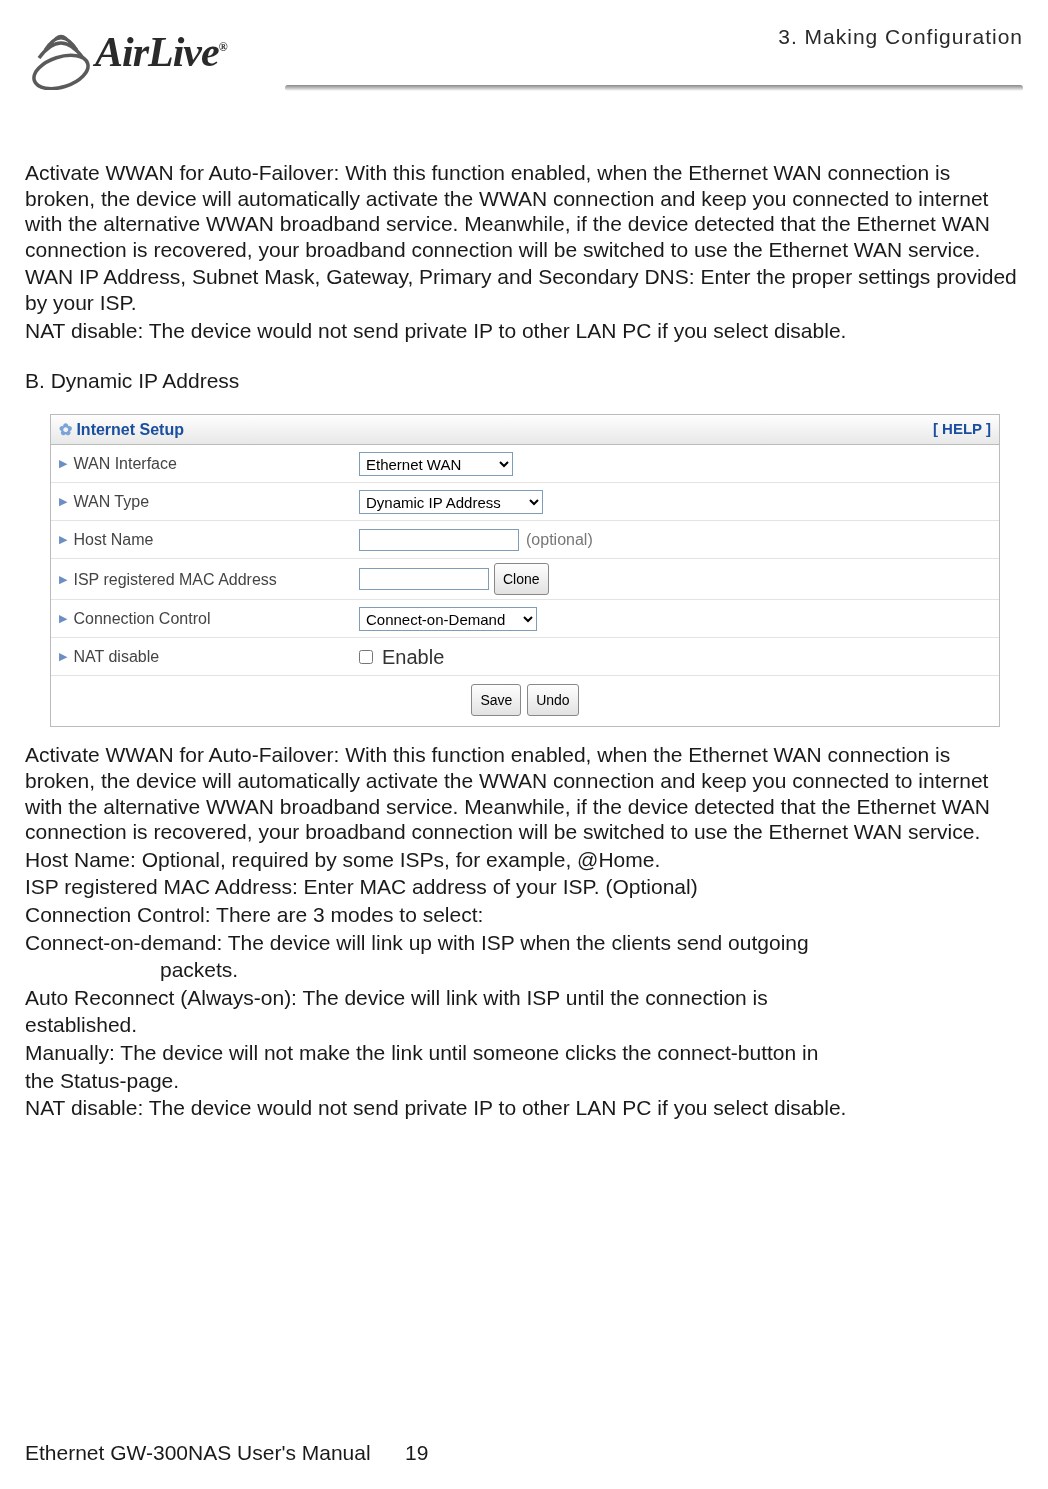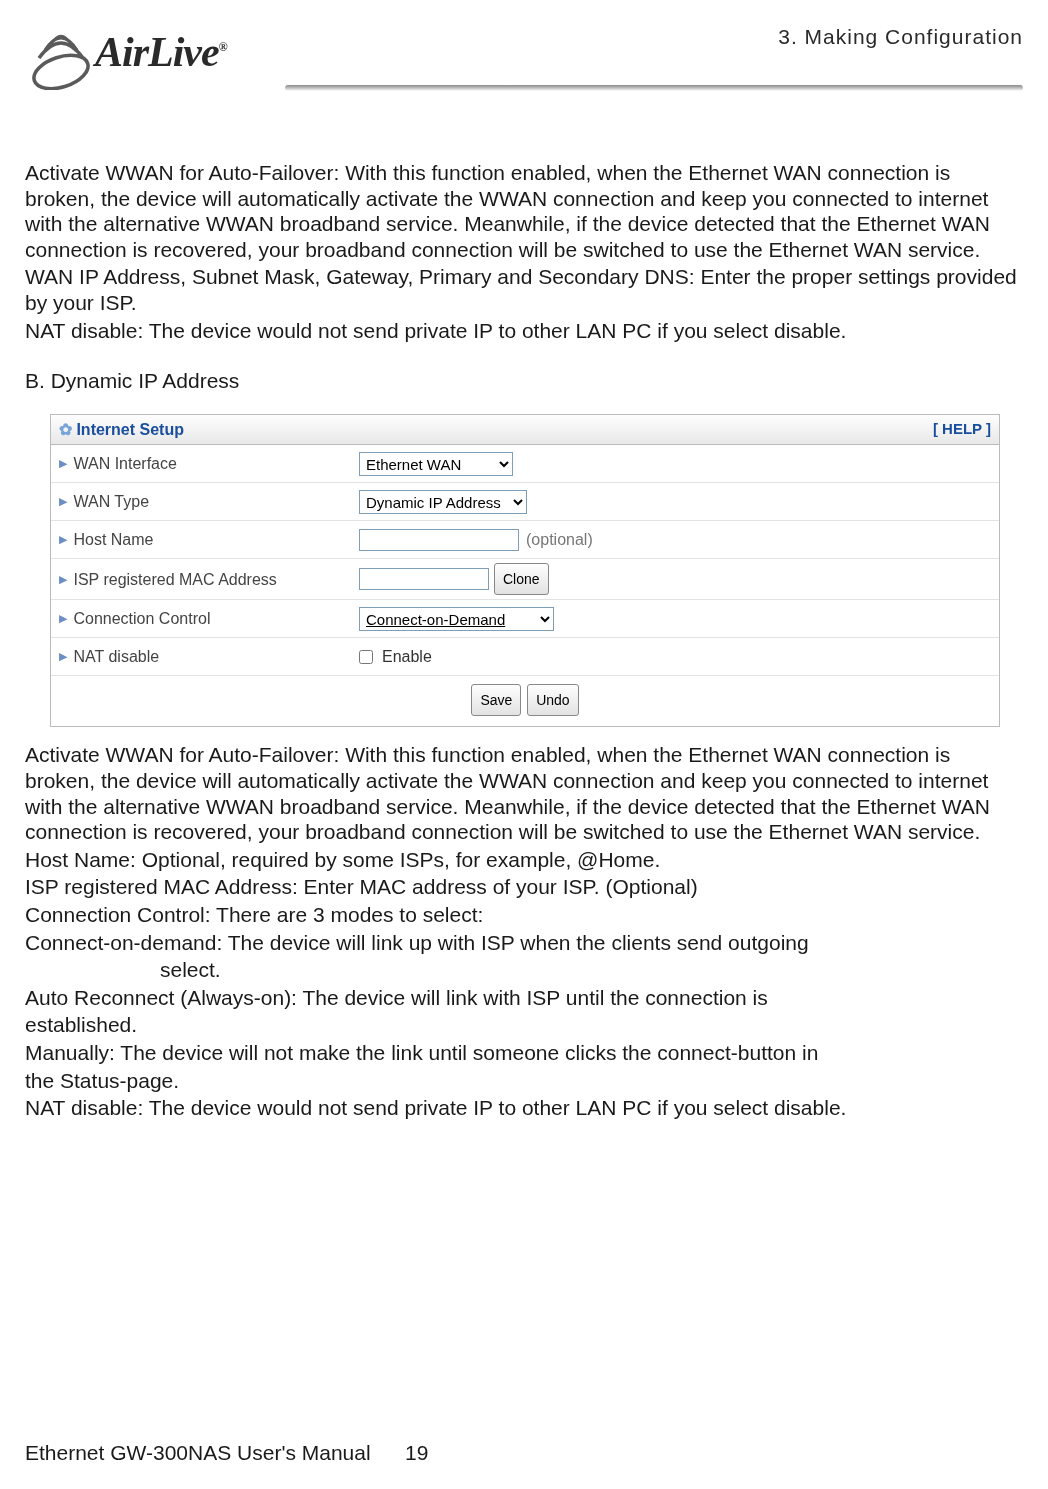--- a/index.html
+++ b/index.html
@@ -136,22 +136,22 @@
       font-size: 16px;
     }
     select.ui-select {
       font-size: 15px;
       padding: 2px 2px;
       border: 1px solid #7e9db9;
       background: #fff;
       height: 24px;
     }
     .ui-select.sel-wan { width: 154px; }
-    .ui-select.sel-type { width: 168px; }
-    .ui-select.sel-conn { width: 195px; text-decoration: underline; }
+    .ui-select.sel-type { width: 184px; }
+    .ui-select.sel-conn { width: 178px; }
     input.ui-text {
       font-size: 15px;
       padding: 2px 4px;
       border: 1px solid #7e9db9;
       background: #fff;
       height: 22px;
     }
     .txt-host { width: 160px; }
     .txt-mac { width: 130px; }
     .optional {
@@ -167,21 +167,21 @@
       background: linear-gradient(to bottom, #fefefe, #e2e2e2);
       cursor: pointer;
       height: 32px;
     }
     .checkbox {
       width: 14px;
       height: 14px;
       margin: 0;
     }
     .enable-label {
-      font-size: 16px;
+      font-size: 20px;
       color: #333;
       margin-left: 4px;
     }
     .panel-footer {
       text-align: center;
       padding: 8px 0 10px 0;
     }
     .footer-area {
       position: absolute;
       bottom: 24px;
@@ -308,21 +308,21 @@
         <button class="btn">Undo</button>
       </div>
     </div>
   </div>
 
   <div class="para">Activate WWAN for Auto-Failover: With this function enabled, when the Ethernet WAN connection is broken, the device will automatically activate the WWAN connection and keep you connected to internet with the alternative WWAN broadband service. Meanwhile, if the device detected that the Ethernet WAN connection is recovered, your broadband connection will be switched to use the Ethernet WAN service.</div>
   <div class="para">Host Name: Optional, required by some ISPs, for example, @Home.</div>
   <div class="para">ISP registered MAC Address: Enter MAC address of your ISP. (Optional)</div>
   <div class="para">Connection Control: There are 3 modes to select:</div>
   <div class="para">Connect-on-demand: The device will link up with ISP when the clients send outgoing</div>
-  <div class="para indent-line">select.</div>
+  <div class="para indent-line">packets.</div>
   <div class="para">Auto Reconnect (Always-on): The device will link with ISP until the connection is</div>
   <div class="para">established.</div>
   <div class="para">Manually: The device will not make the link until someone clicks the connect-button in</div>
   <div class="para">the Status-page.</div>
   <div class="para">NAT disable: The device would not send private IP to other LAN PC if you select disable.</div>
 </div>
 
 <div class="footer-area">
   <div class="footer-title">Ethernet GW-300NAS User's Manual</div>
   <div class="footer-page">19</div>

